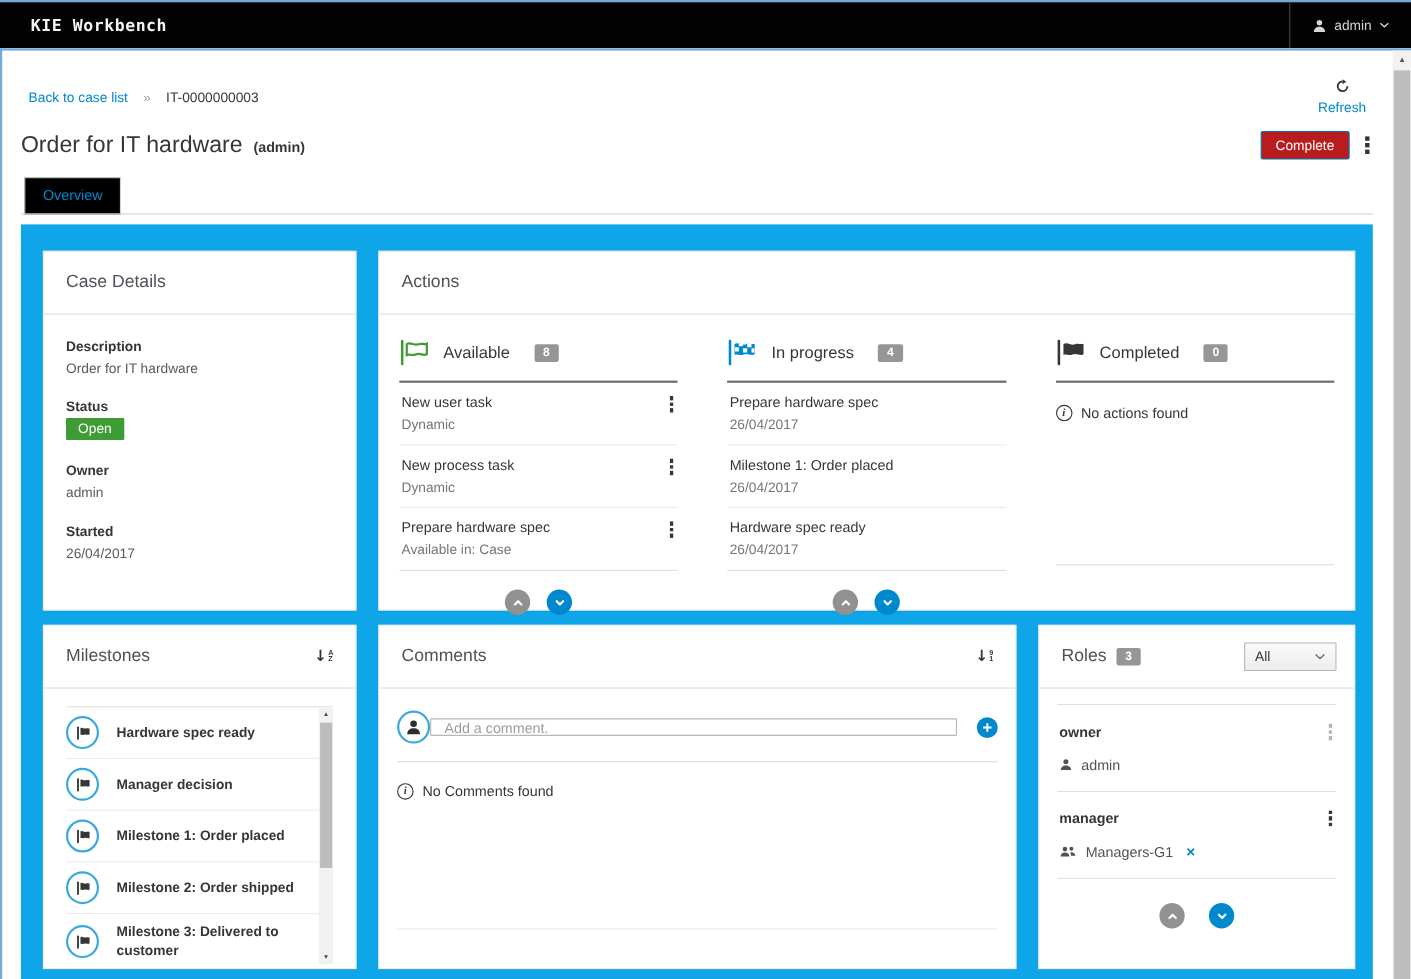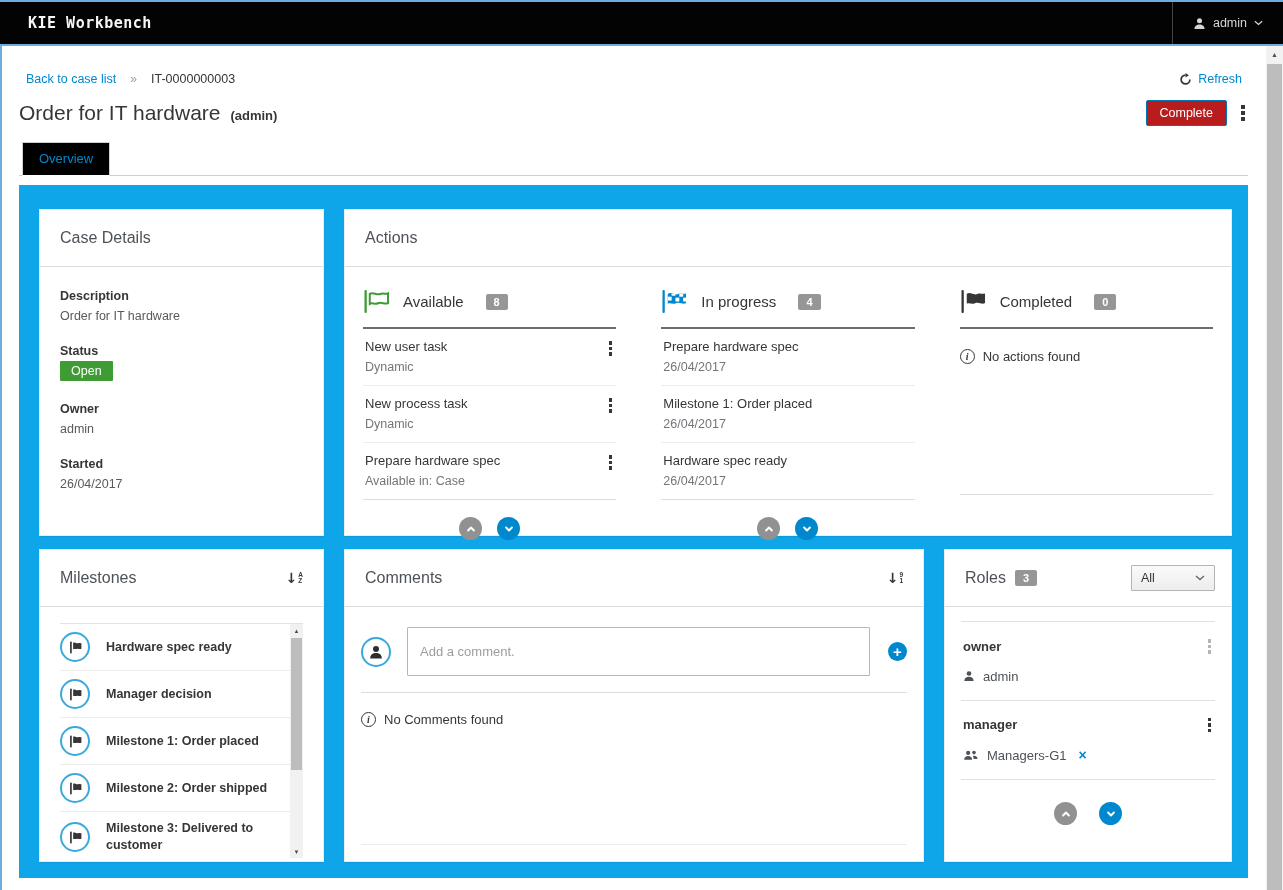--- a/index.html
+++ b/index.html
@@ -21,21 +21,21 @@
   .page-scrollbar { position:absolute; top:0; right:0; bottom:0; width:17px; background:#f2f2f2; }
   .page-scrollbar .sb-arrow { height:16px; display:flex; align-items:center; justify-content:center;
     font-size:7px; color:#505050; }
   .page-scrollbar .sb-thumb { position:absolute; top:18px; bottom:0; left:1px; right:1px; background:#bdbdbd; }
 
   
   .crumb-row { display:flex; align-items:center; padding:26px 41px 0 24px; font-size:12.5px; }
   a.link { color:#0088ce; text-decoration:none; cursor:pointer; }
   .crumb-sep { color:#9d9d9d; margin:0 14px; font-size:12px; }
   .crumb-current { color:#363636; }
-  .refresh-wrap { margin-left:auto; display:flex; align-items:center; gap:6px; cursor:pointer; }
+  .refresh-wrap { margin-left:auto; display:flex; align-items:center; gap:6px; cursor:pointer;flex-direction:column; }
 
   
   .title-row { display:flex; align-items:center; padding:14px 36px 0 17px; }
   .page-title { font-size:21px; font-weight:400; color:#363636; }
   .page-title small { font-size:13px; font-weight:bold; margin-left:4px; }
   .title-actions { margin-left:auto; display:flex; align-items:center; gap:12px; }
   .btn-primary { background:#b91c1c; border:1px solid #0076b7; color:#fff; font-size:12.5px;
     padding:5px 13px; border-radius:2px; cursor:pointer; font-family:inherit; }
   .kebab { display:inline-flex; flex-direction:column; gap:2px; cursor:pointer; padding:2px; }
   .kebab i { width:3.5px; height:3.5px; background:currentColor; display:block; }
@@ -106,21 +106,21 @@
     justify-content:center; font-size:6px; color:#4d4d4d; }
   .ms-scroll .arr.b { bottom:0; }
   .ms-scroll .thumb { position:absolute; top:14px; left:1px; right:1px; height:132px; background:#bdbdbd; }
 
   
   .panel.comments { flex:1; }
   .cm-body { padding:20px 16px 0; }
   .cm-row { display:flex; align-items:center; }
   .avatar { width:30px; height:30px; border:2px solid #39a9dc; border-radius:50%; flex:none;
     display:flex; align-items:center; justify-content:center; color:#2d2d2d; }
-  .cm-input { flex:1; height:49px; margin-left:16px; border:1px solid #b7b7b7; border-radius:1px;
+  .cm-input { flex:1; height:16px; border:1px solid #b7b7b7; border-radius:1px;
     padding:0 12px; font-size:13px; font-family:inherit; color:#363636; }
   .cm-input::placeholder { color:#9d9d9d; }
   .add-btn { width:19px; height:19px; border-radius:50%; background:#0088ce; color:#fff; border:none;
     margin-left:18px; font-size:15px; font-weight:bold; line-height:17px; text-align:center; padding:0; cursor:pointer; flex:none; }
   .cm-divider { border-bottom:1px solid #dcdcdc; margin-top:16px; }
   .cm-empty { display:flex; align-items:center; gap:8px; margin-top:19px; font-size:13px; }
   .cm-space { height:118px; border-bottom:1px solid #ececec; }
 
   
   .panel.roles { width:288px; }

